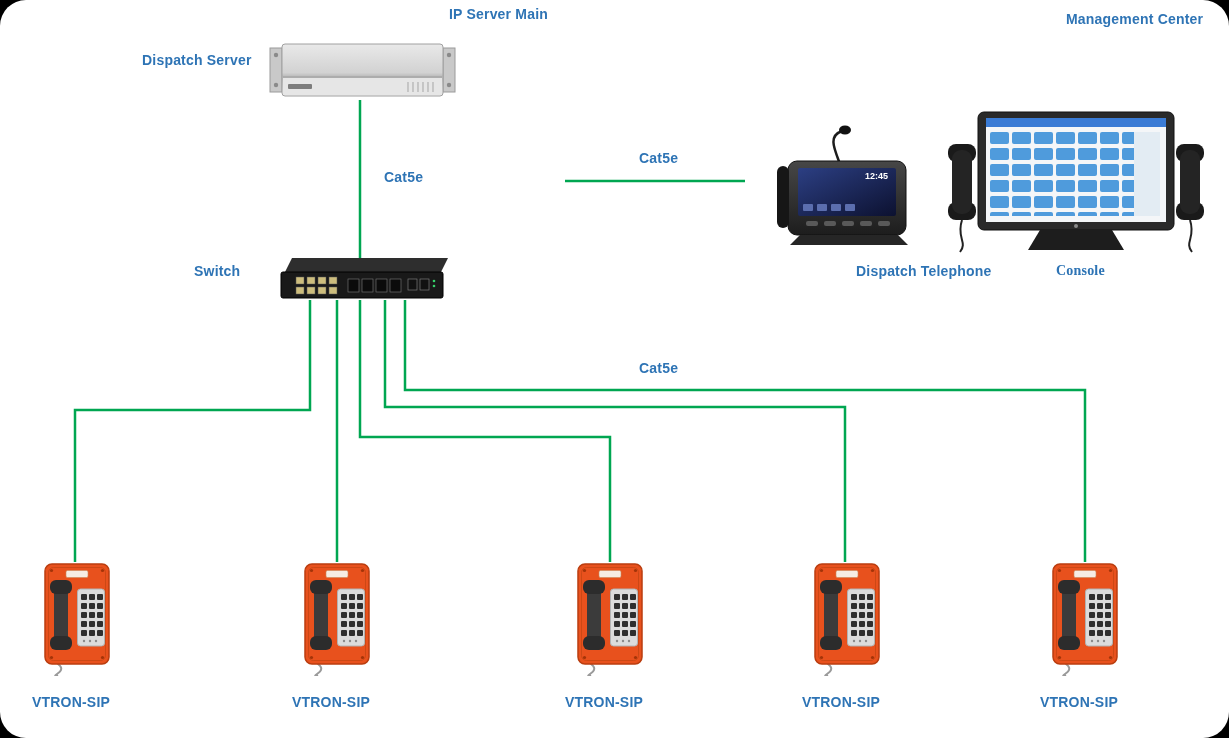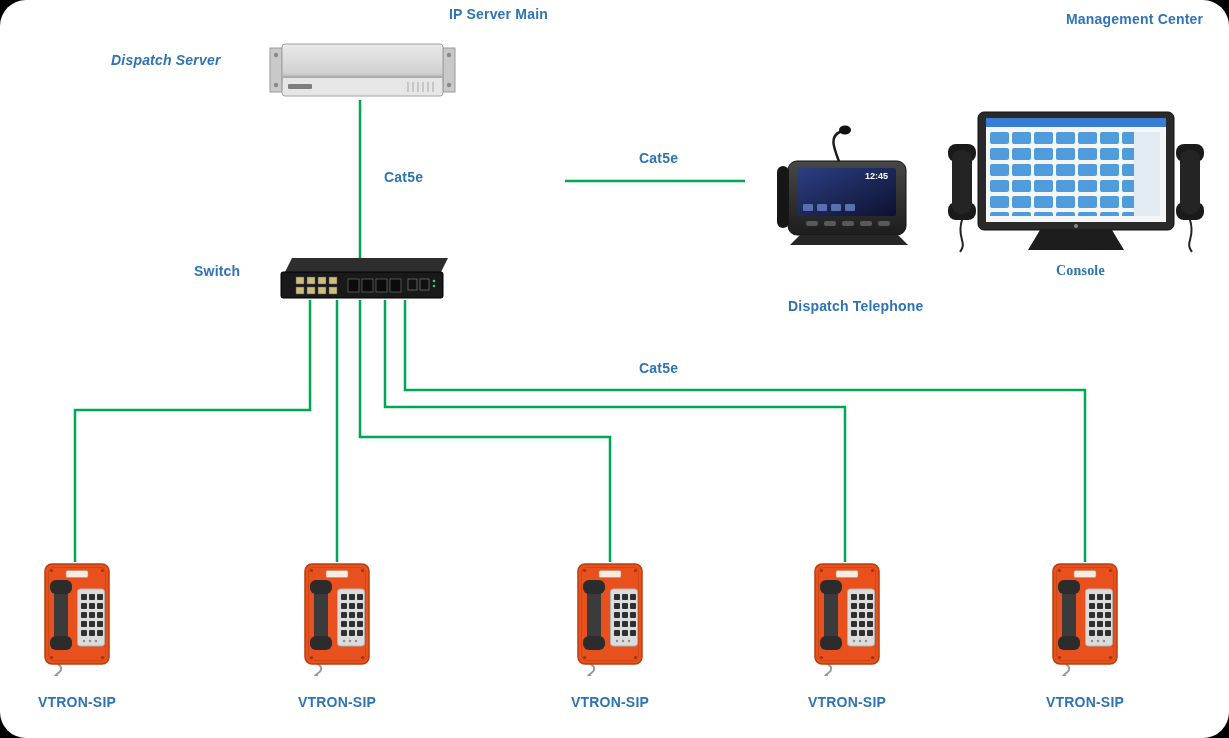--- a/index.html
+++ b/index.html
@@ -5,21 +5,21 @@
   html,body{margin:0;padding:0;background:#000;}
   .canvas{
     position:relative;width:1229px;height:738px;background:#ffffff;
     border-radius:26px;overflow:hidden;
     font-family:"Liberation Sans",sans-serif;
   }
   .lbl{
     position:absolute;color:#2E74B5;font-weight:700;font-size:14px;
     letter-spacing:.2px;white-space:nowrap;
   }
-  .lbl.center{text-align:center;}
+  .lbl.center{text-align:left;}
   svg{position:absolute;left:0;top:0;}
 </style>
 </head>
 <body>
 
 <div class="canvas">
 
   <svg width="1229" height="738" viewBox="0 0 1229 738">
     <defs>
       <linearGradient id="srvGrad" x1="0" y1="0" x2="0" y2="1">
@@ -161,29 +161,29 @@
     </g>
 
     <use href="#sosPhone" xlink:href="#sosPhone" x="44" y="560" width="66" height="116"></use>
     <use href="#sosPhone" xlink:href="#sosPhone" x="304" y="560" width="66" height="116"></use>
     <use href="#sosPhone" xlink:href="#sosPhone" x="577" y="560" width="66" height="116"></use>
     <use href="#sosPhone" xlink:href="#sosPhone" x="814" y="560" width="66" height="116"></use>
     <use href="#sosPhone" xlink:href="#sosPhone" x="1052" y="560" width="66" height="116"></use>
   </svg>
 
   <div class="lbl" style="left:449px;top:6px;">IP Server Main</div>
-  <div class="lbl" style="left:111px;top:52px;font-style:italic;">Dispatch Server</div>
+  <div class="lbl" style="left:142px;top:52px;">Dispatch Server</div>
   <div class="lbl" style="left:1066px;top:11px;">Management Center</div>
 
   <div class="lbl" style="left:384px;top:169px;">Cat5e</div>
   <div class="lbl" style="left:639px;top:150px;">Cat5e</div>
   <div class="lbl" style="left:639px;top:360px;">Cat5e</div>
 
   <div class="lbl" style="left:194px;top:263px;">Switch</div>
-  <div class="lbl" style="left:788px;top:263px;margin-top:35px;">Dispatch Telephone</div>
+  <div class="lbl" style="left:856px;top:263px;">Dispatch Telephone</div>
   <div class="lbl" style="left:1056px;top:263px;font-family:Liberation Serif, serif;">Console</div>
 
   <div class="lbl center" style="left:32px;top:694px;width:90px;">VTRON-SIP</div>
   <div class="lbl center" style="left:292px;top:694px;width:90px;">VTRON-SIP</div>
   <div class="lbl center" style="left:565px;top:694px;width:90px;">VTRON-SIP</div>
   <div class="lbl center" style="left:802px;top:694px;width:90px;">VTRON-SIP</div>
   <div class="lbl center" style="left:1040px;top:694px;width:90px;">VTRON-SIP</div>
 </div>
 
 </body></html>

